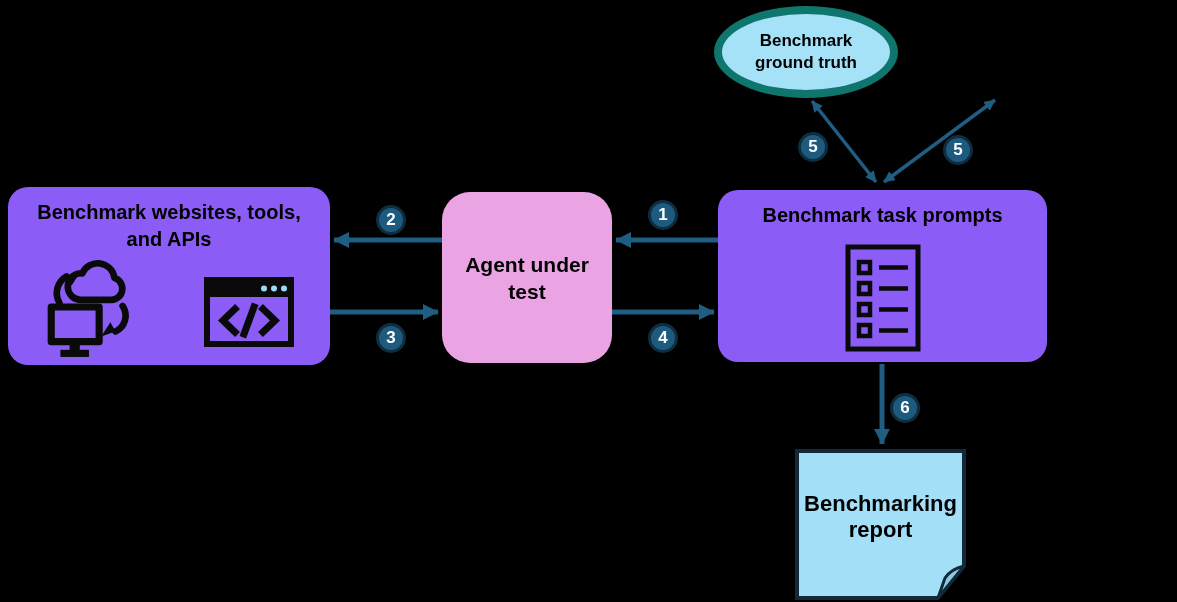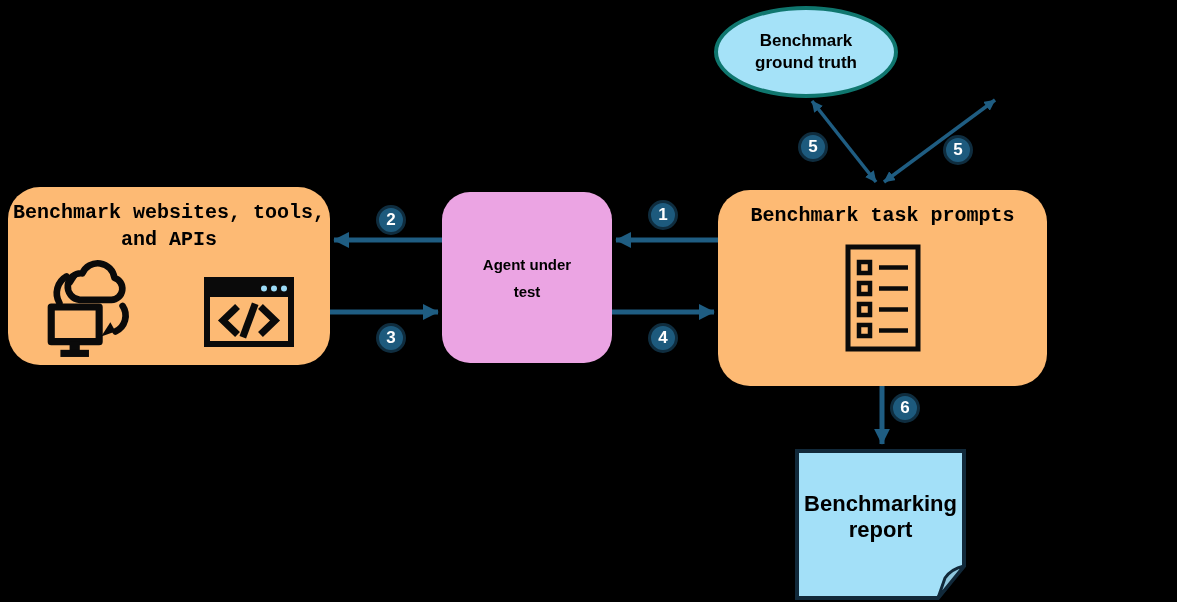--- a/index.html
+++ b/index.html
@@ -3,30 +3,30 @@
 <meta charset="utf-8">
 <style>
   html,body{margin:0;padding:0;background:#000;}
   .stage{
     position:relative;width:1177px;height:602px;background:#000000;
     font-family:"Liberation Sans",sans-serif;color:#000;overflow:hidden;
   }
   .overlay{position:absolute;left:0;top:0;z-index:1;}
   .node{position:absolute;z-index:2;box-sizing:border-box;}
   .label{white-space:pre-line;text-align:center;font-weight:600;color:#000;}
-  .node-blue{background:#fdba74;border-radius:32px;font-family:Liberation Mono, monospace;}
+  .node-blue{background:#8b5cf6;border-radius:20px;}
   .ellipse{
-    background:#a5e2f8;border:4px solid #0f766e;border-radius:50%;
+    background:#a5e2f8;border:8px solid #0f766e;border-radius:50%;
     display:flex;align-items:center;justify-content:center;
   }
   .ellipse .label{font-size:17px;line-height:22px;}
   .box-title{font-size:20px;line-height:27px;}
   .center-flex{display:flex;align-items:center;justify-content:center;}
   .agent{background:#eba4e3;border-radius:28px;}
-  .agent .label{font-size:15px;line-height:27px;}
+  .agent .label{font-size:21px;line-height:27px;}
   .title-top{position:absolute;left:0;right:0;top:12px;}
   .icon{position:absolute;}
   .note-text{
     position:absolute;z-index:2;display:flex;align-items:center;justify-content:center;
     padding-bottom:8px;box-sizing:border-box;
   }
   .note-text .label{font-size:22px;line-height:26px;}
   .badge{
     position:absolute;z-index:3;width:30px;height:30px;box-sizing:border-box;
     background:#1d5a7d;border:3px solid #0f2d3f;border-radius:50%;
@@ -100,21 +100,21 @@
         <polyline points="59,32 71,43.5 59,55"></polyline>
       </g>
     </svg>
   </div>
 
   <div class="node agent center-flex" style="left:442px;top:192px;width:170px;height:171px;">
     <div class="label">Agent under
 test</div>
   </div>
 
-  <div class="node node-blue" style="left:718px;top:190px;width:329px;height:196px;">
+  <div class="node node-blue" style="left:718px;top:190px;width:329px;height:172px;">
     <div class="label box-title title-top">Benchmark task prompts</div>
 
     <svg class="icon" style="left:127px;top:54px;" width="76" height="108" viewBox="0 0 76 108">
       <rect x="3" y="3" width="70" height="102" fill="none" stroke="#0a0a0a" stroke-width="5"></rect>
       <g fill="none" stroke="#0a0a0a" stroke-width="4.5">
         <rect x="14" y="18" width="11" height="11"></rect>
         <rect x="14" y="39" width="11" height="11"></rect>
         <rect x="14" y="60" width="11" height="11"></rect>
         <rect x="14" y="81" width="11" height="11"></rect>
         <line x1="34" y1="23.5" x2="63" y2="23.5"></line>

